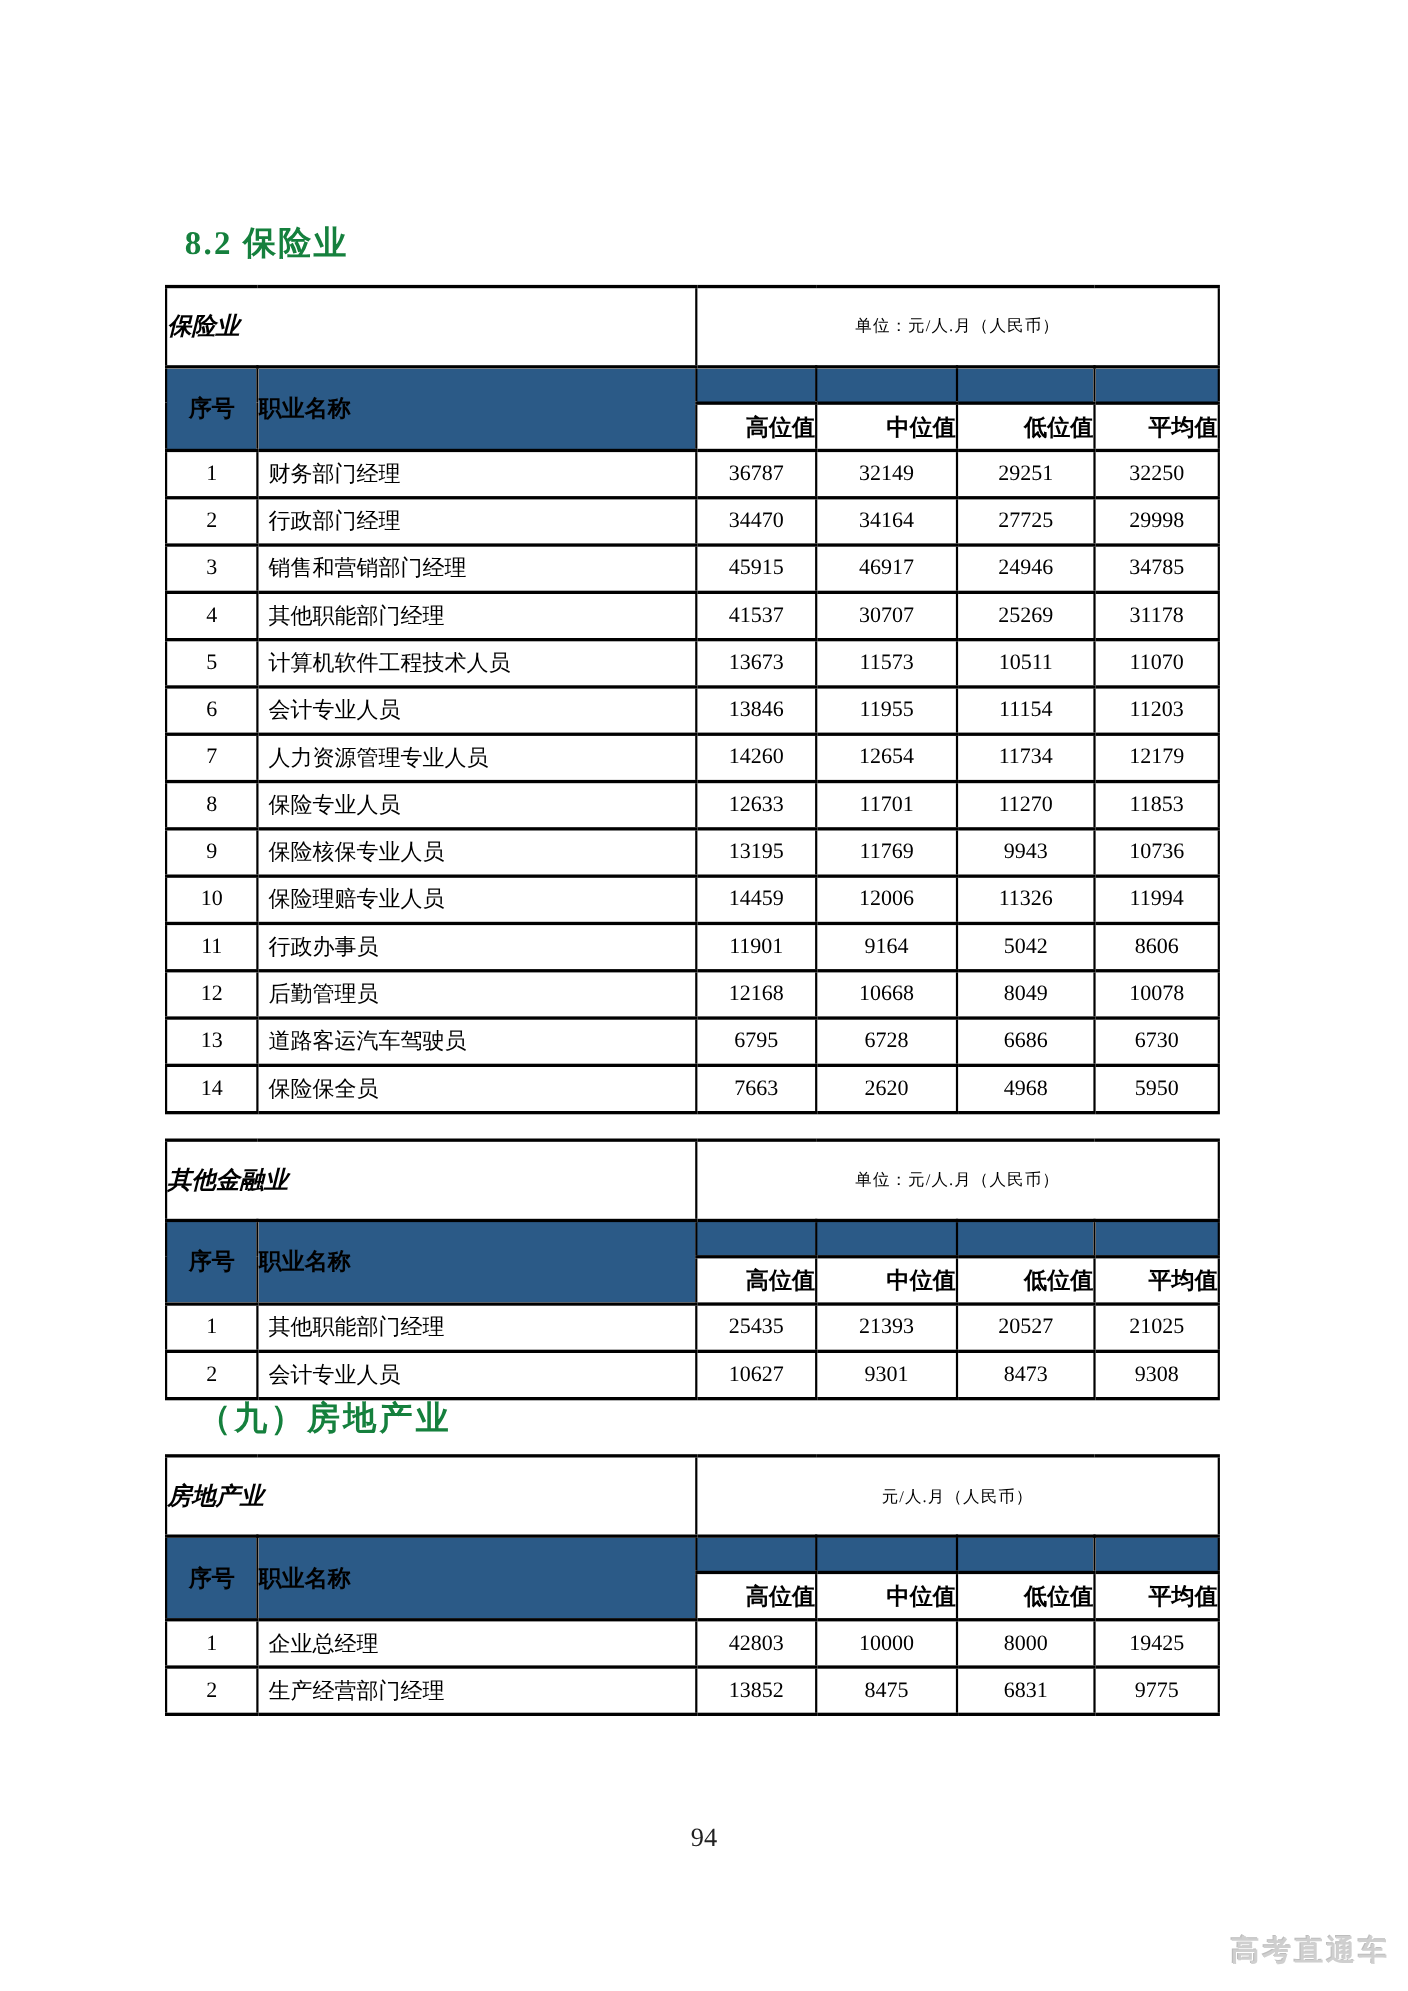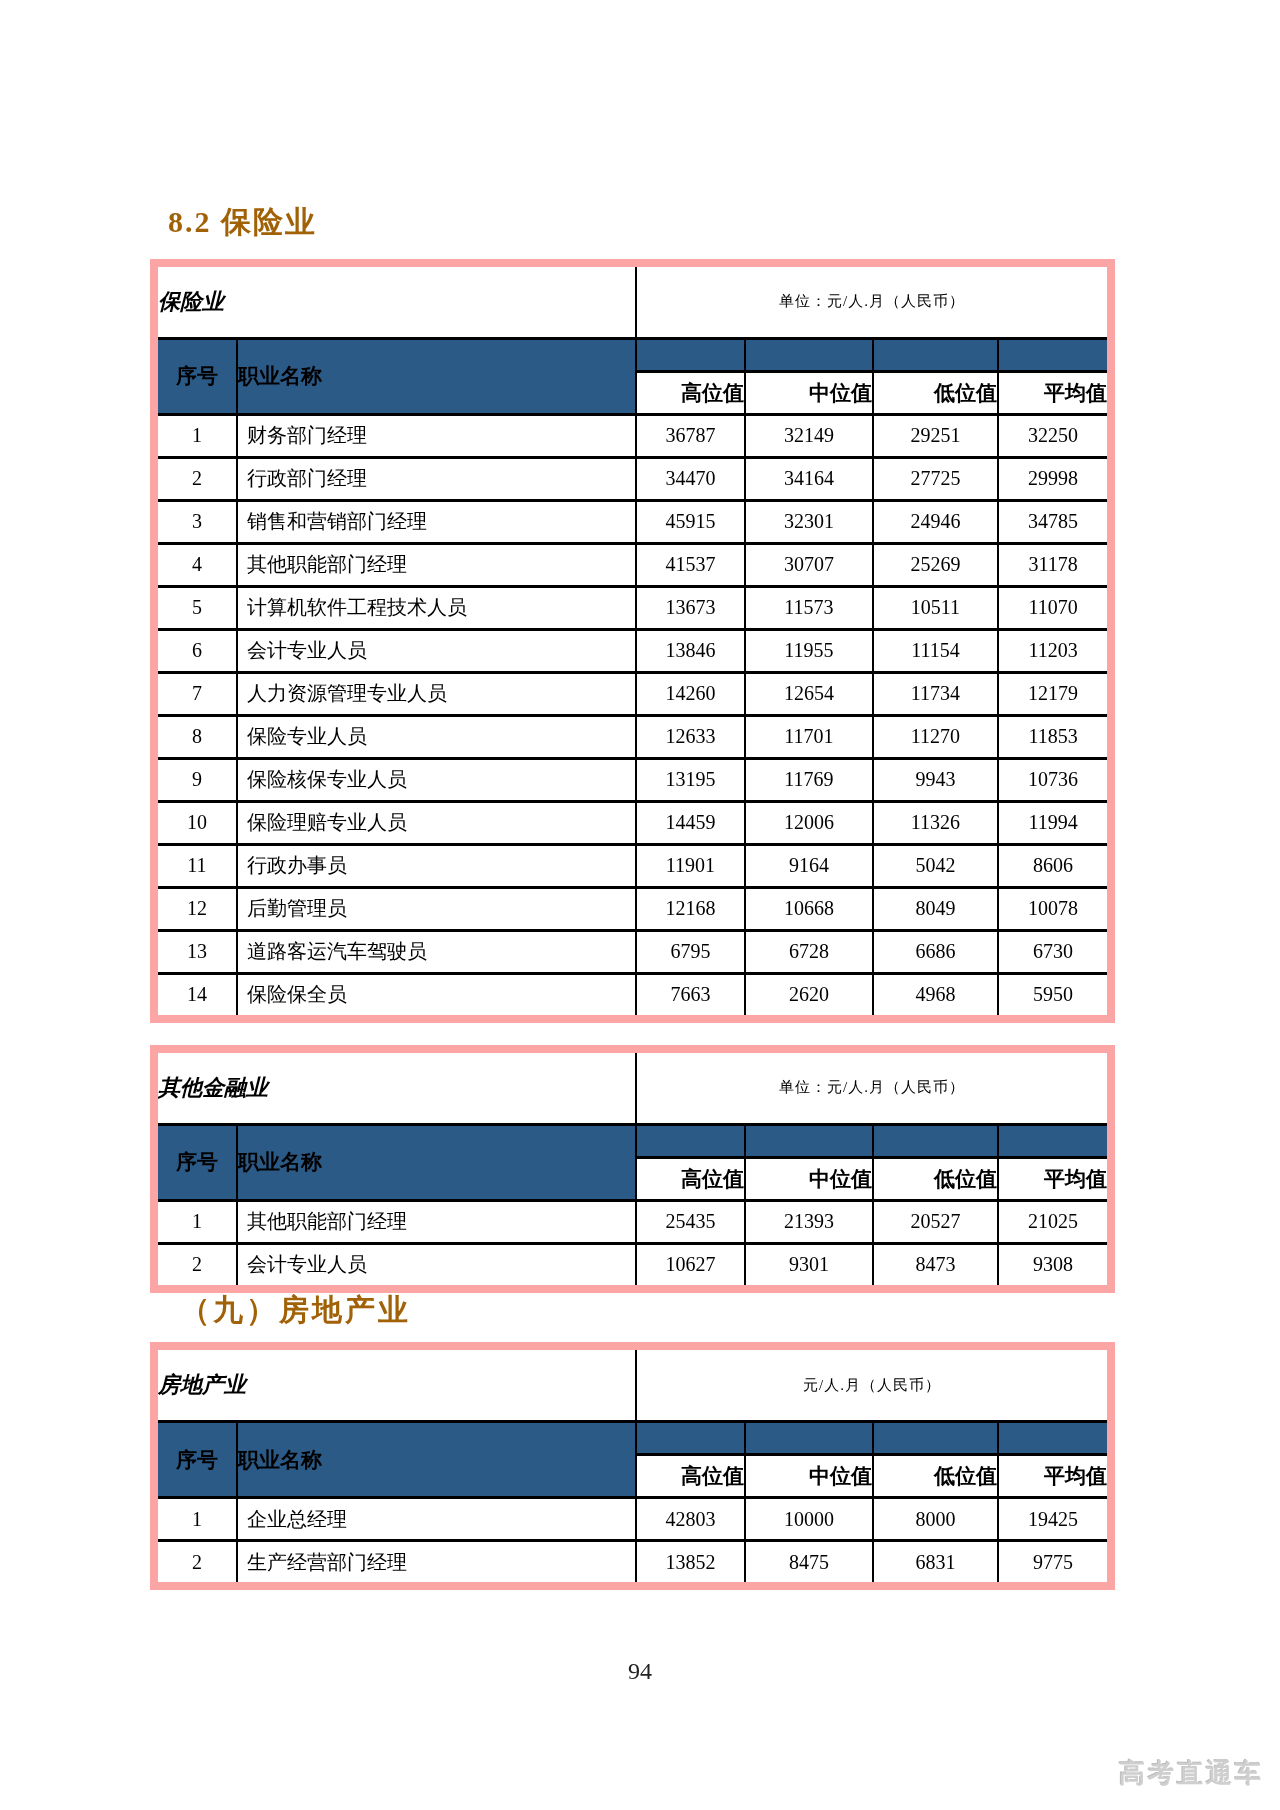--- a/index.html
+++ b/index.html
@@ -12,29 +12,29 @@
     overflow:hidden;
   }
   .content { padding:205px 0 0 150px; }
 
   h2.heading {
     margin:0 16px 0 18px;
     font-size:30px;
     font-weight:bold;
     letter-spacing:2px;
     line-height:1.15;
-    color:#a16207;
+    color:#15803d;
   }
   h2.heading.big { margin-left:30px; letter-spacing:3px; }
 
   table.salary-table {
     border-collapse:collapse;
     table-layout:fixed;
     width:957px;
-    border:8px solid #fca5a5;
+    border:1px solid #fca5a5;
     margin-left:0;
   }
   table.salary-table td {
     border-left:2px solid #000;
     border-right:2px solid #000;
     border-top:3px solid #000;
     border-bottom:3px solid #000;
     padding:0;
     overflow:hidden;
     white-space:nowrap;
@@ -154,21 +154,21 @@
           <td class="cell-name">行政部门经理</td>
           <td class="cell-num">34470</td>
           <td class="cell-num">34164</td>
           <td class="cell-num">27725</td>
           <td class="cell-num">29998</td>
         </tr>
         <tr>
           <td class="cell-num">3</td>
           <td class="cell-name">销售和营销部门经理</td>
           <td class="cell-num">45915</td>
-          <td class="cell-num">32301</td>
+          <td class="cell-num">46917</td>
           <td class="cell-num">24946</td>
           <td class="cell-num">34785</td>
         </tr>
         <tr>
           <td class="cell-num">4</td>
           <td class="cell-name">其他职能部门经理</td>
           <td class="cell-num">41537</td>
           <td class="cell-num">30707</td>
           <td class="cell-num">25269</td>
           <td class="cell-num">31178</td>

